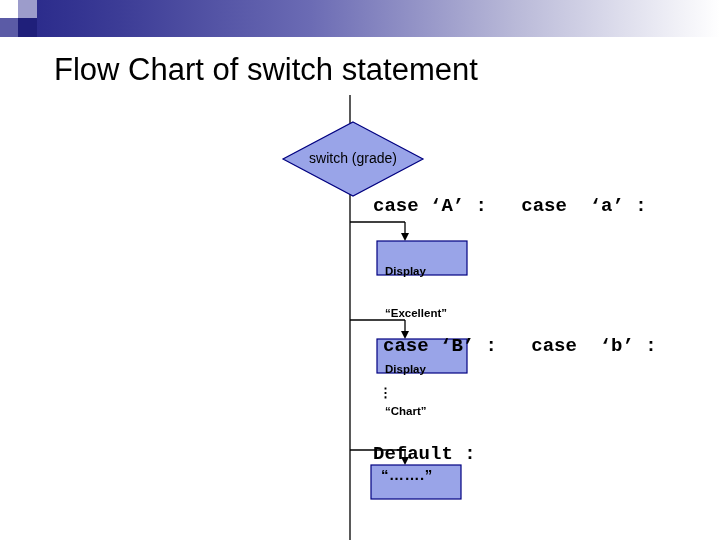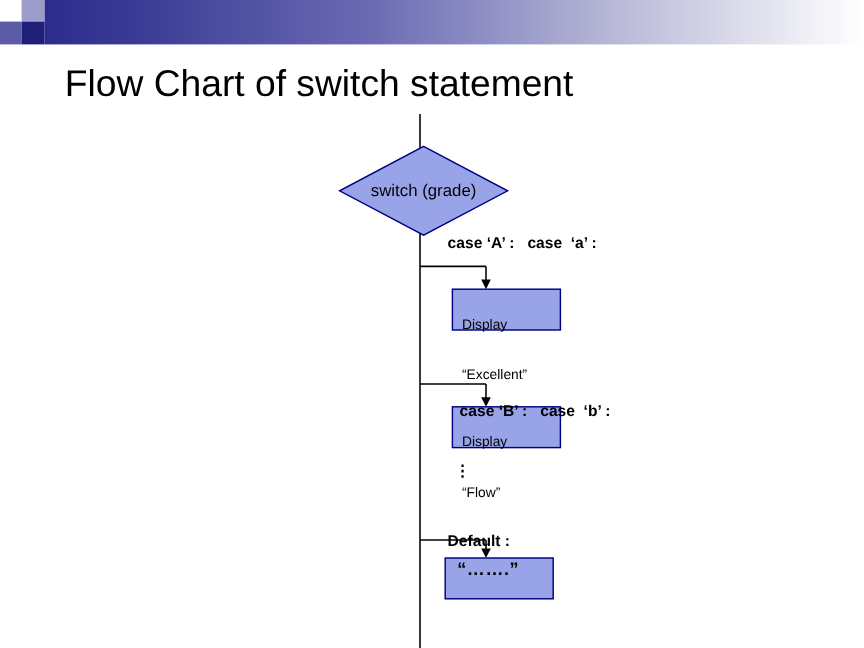--- a/index.html
+++ b/index.html
@@ -64,31 +64,32 @@
 
   .decision-label {
     left: 288px;
     top: 150px;
     width: 130px;
     text-align: center;
     font-size: 14px;
   }
 
   .case-label {
-    font-size: 13px;
+    font-size: 19px;
     font-weight: bold;
+    font-family: Liberation Mono, monospace;
   }
   .case-a { left: 373px; top: 195px; }
   .case-b { left: 383px; top: 293px; margin-top: 42px; }
   .default-label { left: 373px; top: 423px; margin-top: 20px; }
 
   .box-text {
     position: absolute;
     font-size: 11.5px;
-    font-weight: normal;
+    font-weight: bold;
     line-height: 14px;
     color: #000000;
     white-space: pre;
   }
   .box-excellent { left: 385px; top: 236px; }
   .box-good      { left: 385px; top: 334px; }
   .box-dots {
     left: 381px;
     top: 468px;
     font-size: 15px;
@@ -161,20 +162,20 @@
 
 <div class="box-text box-excellent">
   <div>Display</div>
   <div>“Excellent”</div>
 </div>
 
 <div class="node-label case-label case-b">case ‘B’ :   case  ‘b’ :</div>
 
 <div class="box-text box-good">
   <div>Display</div>
-  <div>“Flow”</div>
+  <div>“Chart”</div>
 </div>
 
 <div class="vdots">⋮</div>
 
 <div class="node-label case-label default-label">Default :</div>
 
 <div class="box-text box-dots">“…….”</div>
 
 </body></html>

